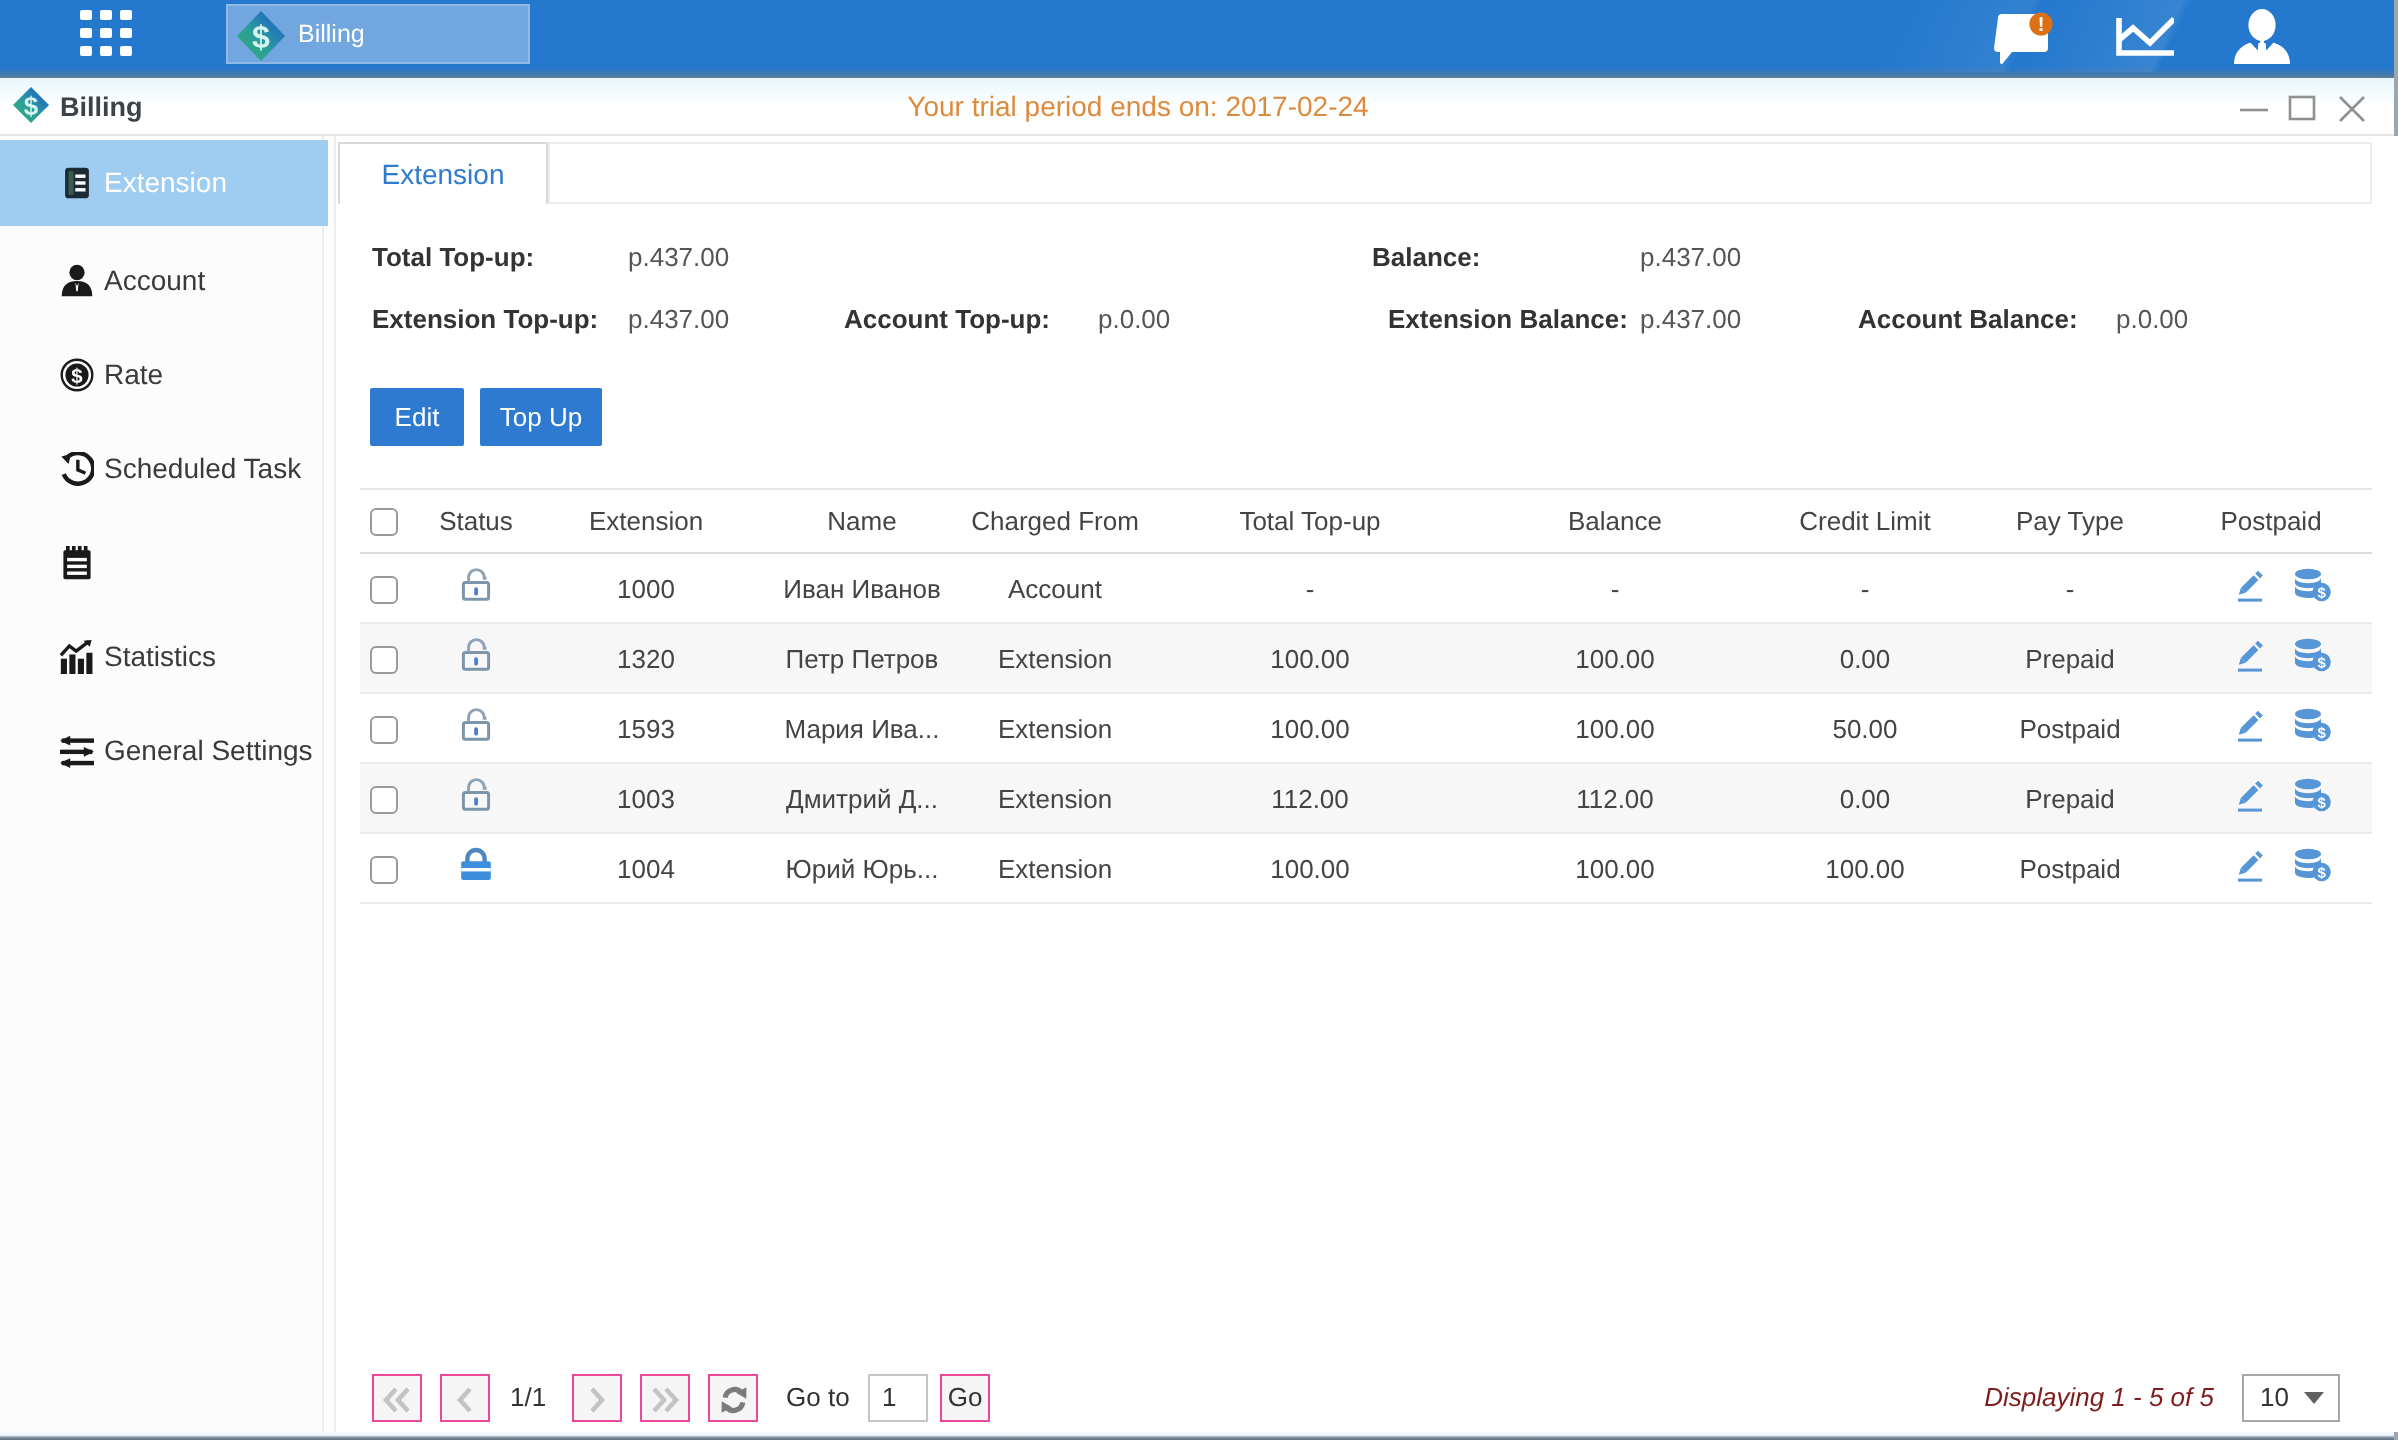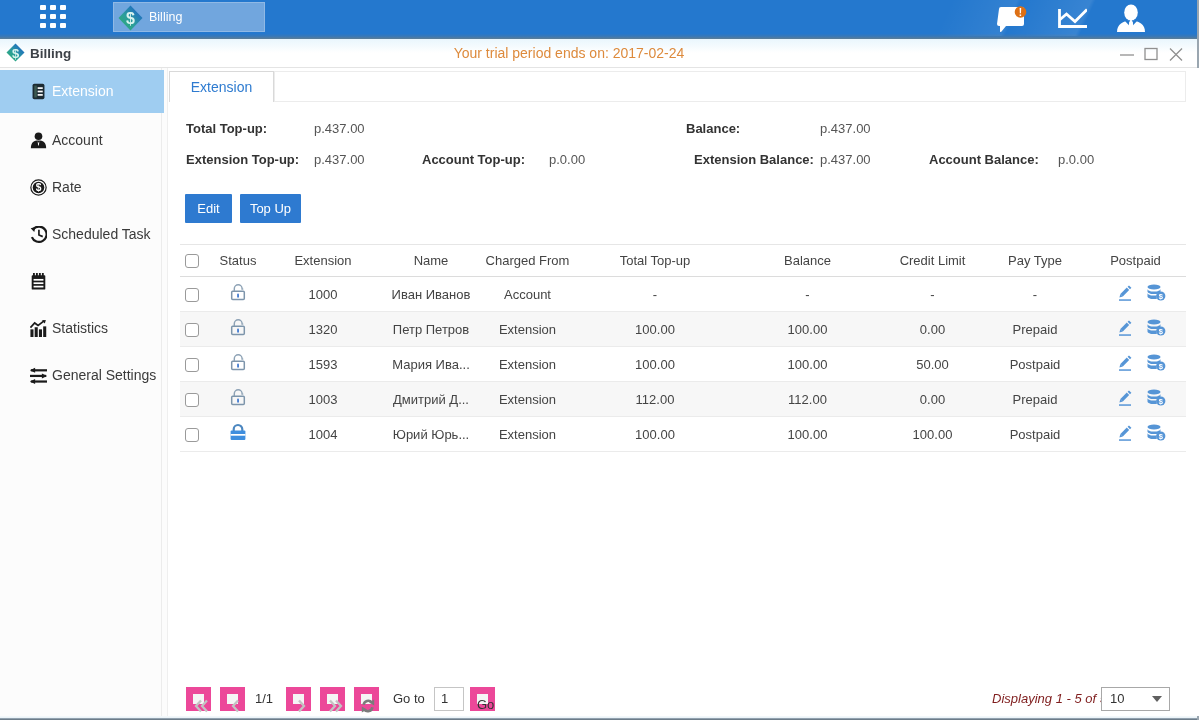--- a/index.html
+++ b/index.html
@@ -50,27 +50,27 @@
 #tbl { position:absolute; left:12px; top:176px; width:1006px; }
 table { border-collapse:collapse; width:1006px; table-layout:fixed; }
 th { font-weight:normal; color:#444; height:32px; border-top:1px solid #e6e6e6; border-bottom:1px solid #dcdcdc; text-align:center; font-size:13px; }
 td { height:35px; text-align:center; color:#444; border-bottom:1px solid #ebebeb; font-size:13px; }
 tr.alt td { background:#f7f7f7; }
 td.ops { padding-left:10px; }
 .cb { width:14px; height:14px; border:1px solid #9a9a9a; border-radius:3px; background:#fff; display:inline-block; vertical-align:middle; }
 th.cbc, td.cbc { text-align:left; padding-left:5px; }
 
 #pager { position:absolute; left:0; bottom:3px; width:1031px; height:26px; }
-.pbtn { position:absolute; top:0; width:25px; height:24px; background:#f5f5f5; border:7px solid #ec4899;
+.pbtn { position:absolute; top:0; width:25px; height:24px; background:#f5f5f5; border:1px solid #ec4899;
   text-align:center; color:#b9b9b9; font-size:15px; line-height:22px; }
 .ptxt { position:absolute; top:4px; color:#333; }
 #goinput { position:absolute; top:0; width:30px; height:24px; border:1px solid #c5c5c5; text-align:left;
   padding-left:6px; font-size:13px; line-height:22px; background:#fff; }
 #pright { position:absolute; right:13px; top:4px; color:#7f1d1d;font-style:italic; }
-#psel { position:absolute; right:29px; top:0; width:69px; height:24px; border:1px solid #a8a8a8; background:#fff; }
+#psel { position:absolute; right:29px; top:0; width:49px; height:24px; border:1px solid #a8a8a8; background:#fff; }
 #psel i { font-style:normal; position:absolute; left:8px; top:3px; }
 #psel .tri { position:absolute; right:7px; top:8px; width:0; height:0; border-left:5.5px solid transparent;
   border-right:5.5px solid transparent; border-top:6.5px solid #606060; }
 
 #botedge { position:absolute; left:0; bottom:0; width:100%; height:4px;
   background:linear-gradient(180deg,#f2f8fb 0%,#f2f8fb 35%,#cfdde8 50%,#8595a3 65%,#5f6e7b 100%); }
 </style>
 </head>
 <body>
 <div id="app">

